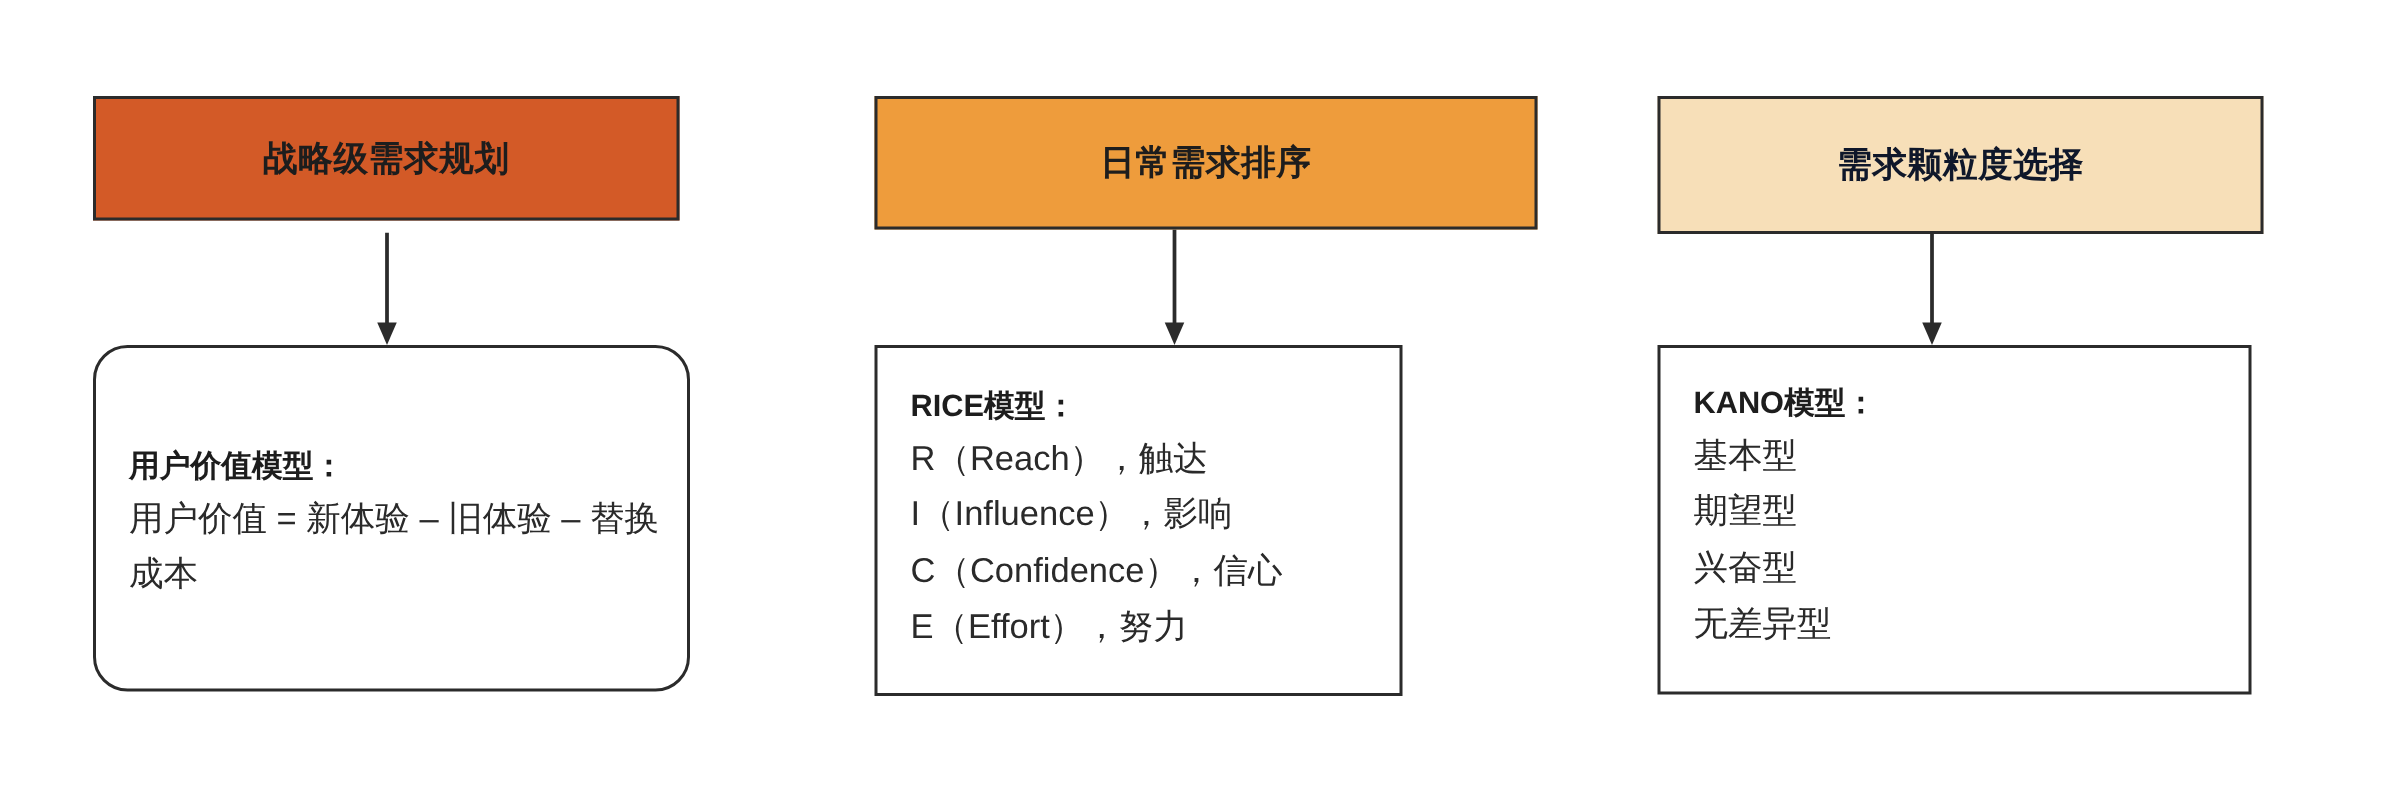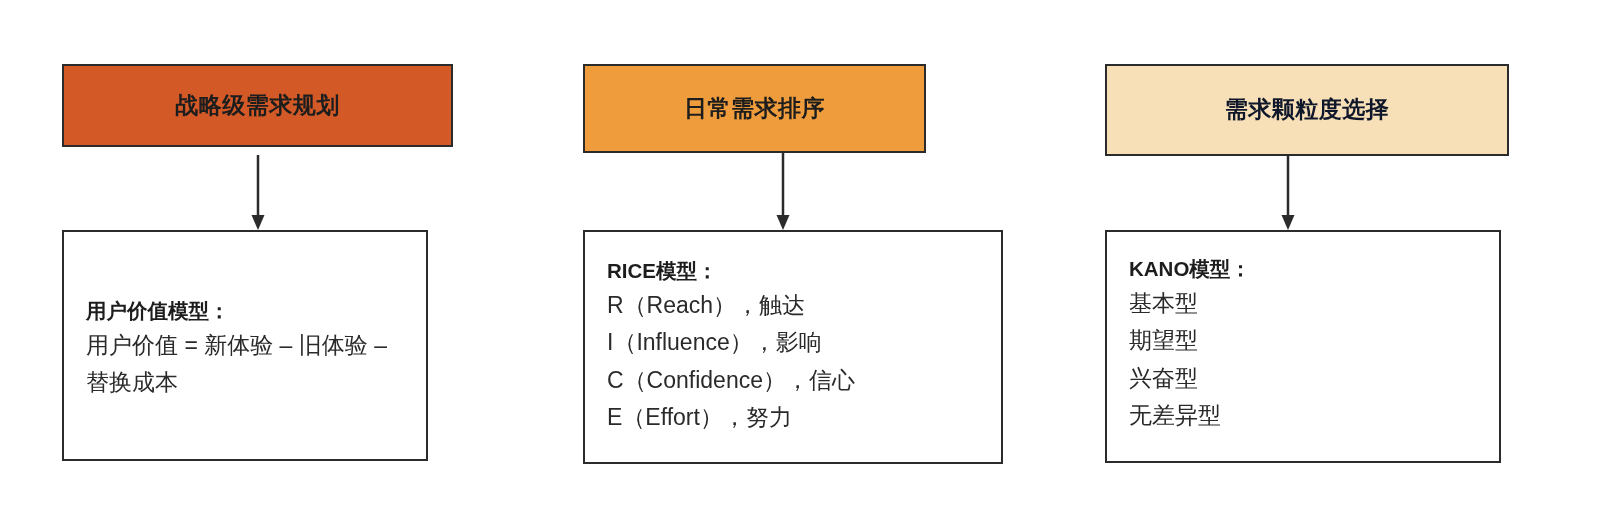--- a/index.html
+++ b/index.html
@@ -36,21 +36,21 @@
     top: 64px;
     left: 0;
     box-sizing: border-box;
     border: 2.5px solid #2b2b2b;
     display: flex;
     align-items: center;
     justify-content: center;
     text-align: center;
   }
   .col-1 .header-box { width: 391px; height: 83px; background: #d35a27; }
-  .col-2 .header-box { width: 343px; height: 89px; background: #ee9c3c; }
+  .col-2 .header-box { width: 442px; height: 89px; background: #ee9c3c; }
   .col-3 .header-box { width: 404px; height: 92px; background: #f7dfb8; }
 
   .header-title {
     font-size: 23px;
     font-weight: bold;
     color: #1d1d1d;
     letter-spacing: 0.5px;
     line-height: 1.2;
     white-space: nowrap;
   }
@@ -67,22 +67,22 @@
 
   
   .content-box {
     position: absolute;
     top: 230px;
     left: 0;
     box-sizing: border-box;
     background: #ffffff;
     border: 2.5px solid #2b2b2b;
   }
-  .col-1 .content-box { width: 366px; height: 231px; }
-  .col-2 .content-box { width: 420px; height: 234px; }
+  .col-1 .content-box { width: 398px; height: 231px; border-radius: 23px; }
+  .col-2 .content-box { width: 352px; height: 234px; }
   .col-3 .content-box { width: 396px; height: 233px; }
 
   .content-inner {
     position: absolute;
     left: 22px;
     right: 10px;
   }
   .col-1 .content-inner { top: 62px; }
   .col-2 .content-inner { top: 22px; }
   .col-3 .content-inner { top: 20px; }

